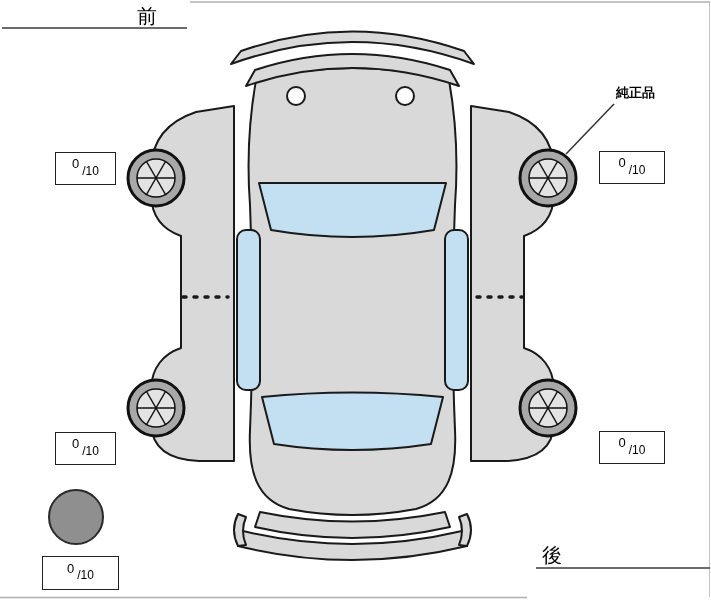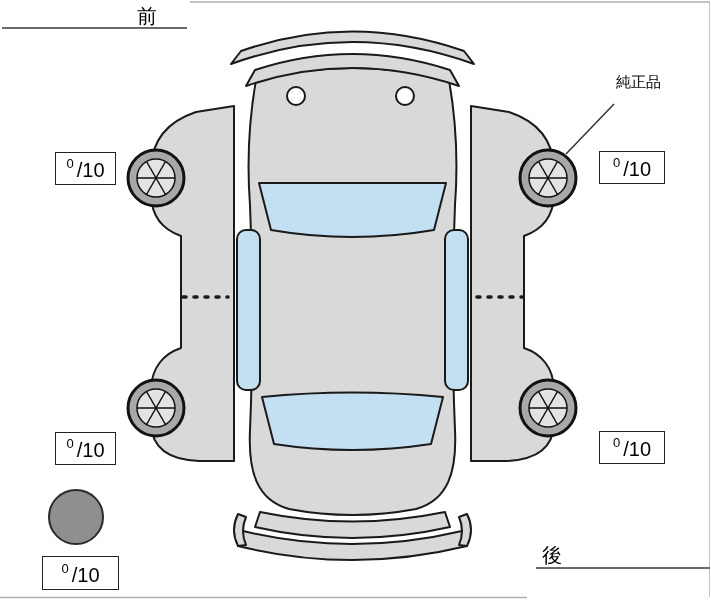--- a/index.html
+++ b/index.html
@@ -9,33 +9,33 @@
     position: relative;
     width: 711px;
     height: 600px;
     background: #ffffff;
     overflow: hidden;
   }
   .stage svg { position: absolute; left: 0; top: 0; }
   .jp-label { position: absolute; color: #000; line-height: 1; white-space: nowrap; }
   .front-label { left: 137px; top: 6px; font-size: 20px; }
   .rear-label { left: 542px; top: 545px; font-size: 20px; }
-  .genuine-label { left: 616px; top: 74px; font-size: 15px; font-weight: normal; }
+  .genuine-label { left: 616px; top: 86px; font-size: 13px; font-weight: bold; }
   .tread-box {
     position: absolute;
     background: #ffffff;
     border: 1px solid #222;
     display: flex;
     align-items: center;
     justify-content: center;
     gap: 3px;
     color: #000;
   }
   .tread-box .t-num { font-size: 13px; transform: translateY(-5px); }
-  .tread-box .t-den { font-size: 20px; transform: translateY(2px); }
+  .tread-box .t-den { font-size: 12px; transform: translateY(2px); }
   .box-fl { left: 55px; top: 152px; width: 61px; height: 33px; }
   .box-fr { left: 599px; top: 151px; width: 66px; height: 33px; }
   .box-rl { left: 55px; top: 432px; width: 61px; height: 33px; }
   .box-rr { left: 599px; top: 431px; width: 66px; height: 33px; }
   .box-spare { left: 42px; top: 556px; width: 77px; height: 34px; }
 </style>
 </head>
 <body>
 
 <div class="stage">

